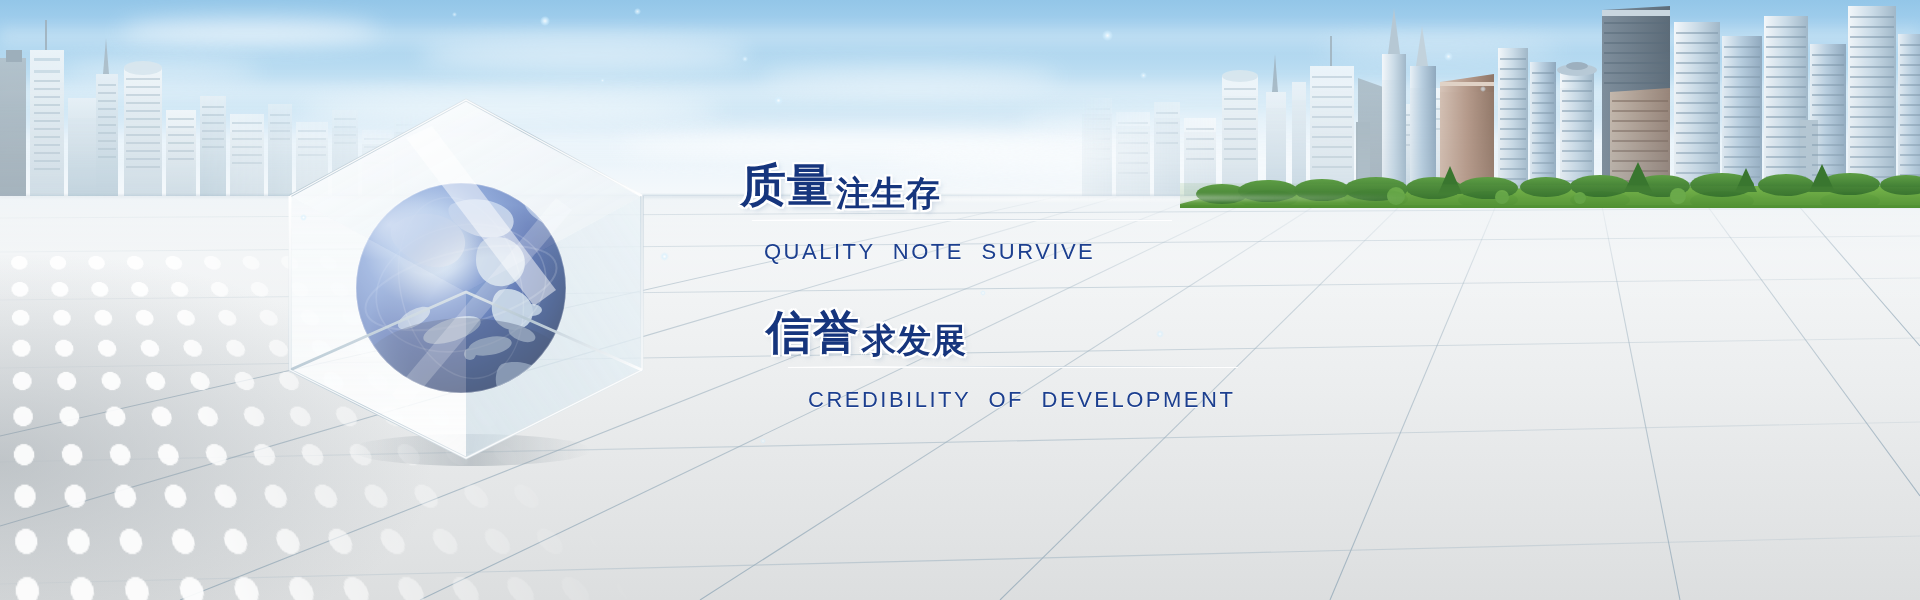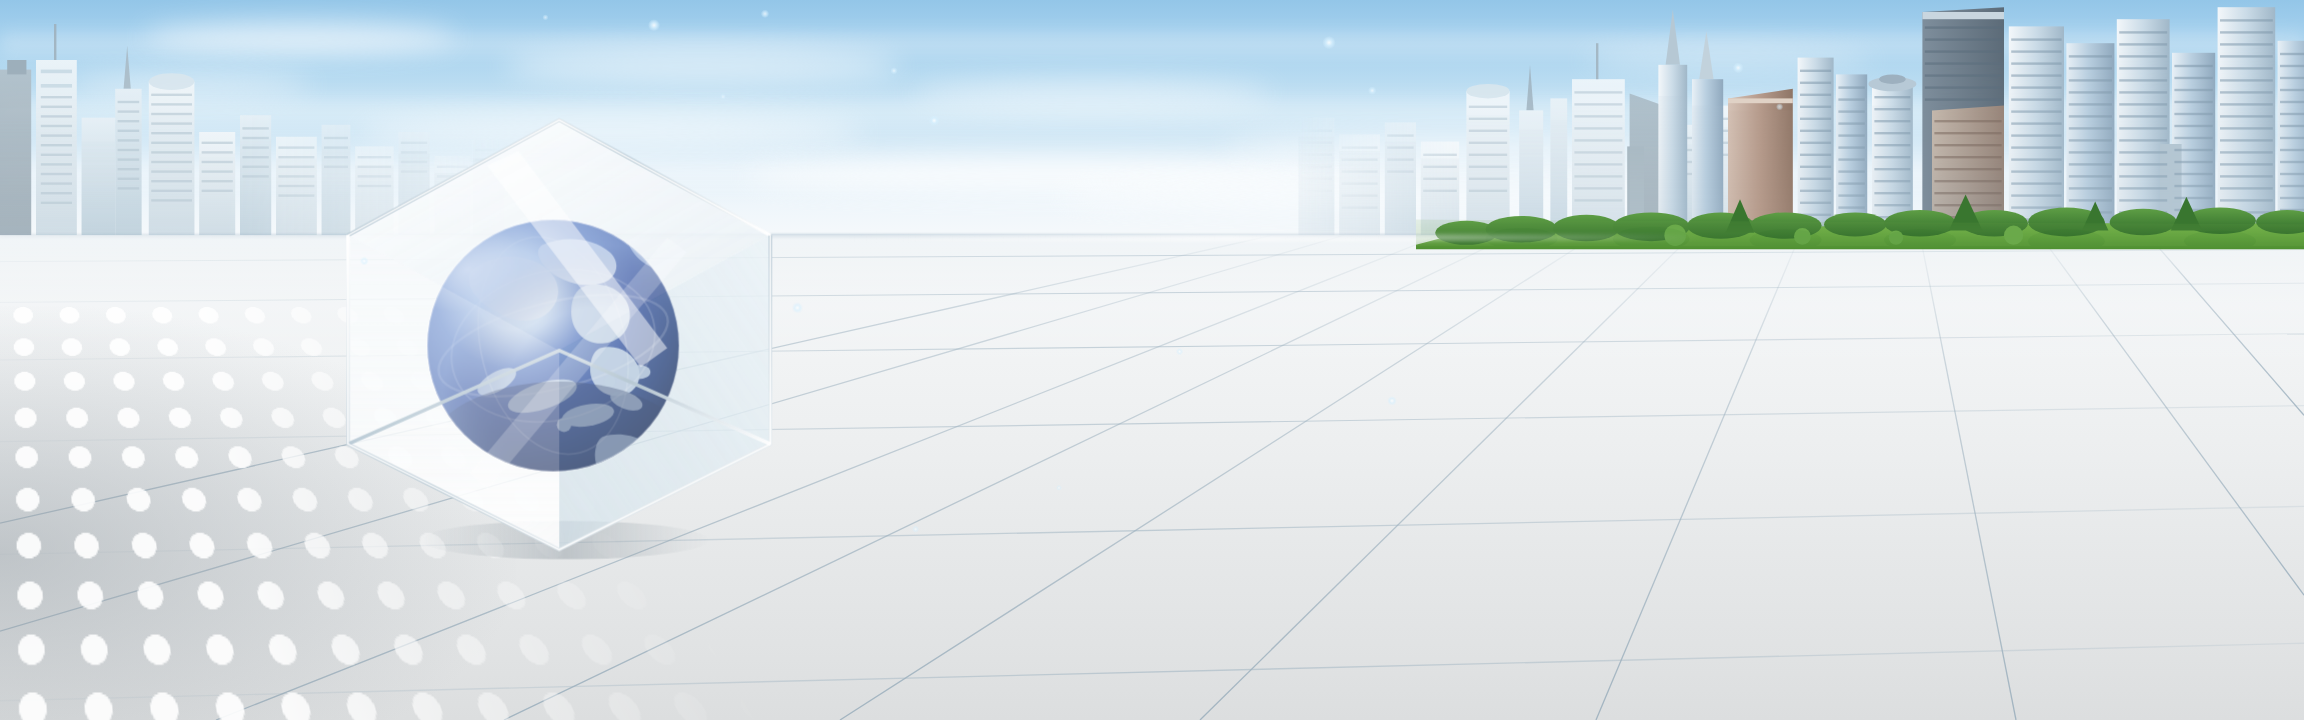--- a/index.html
+++ b/index.html
@@ -939,14 +939,33 @@
   <div class="spark" style="left:1444px;top:52px;width:9px;height:9px;opacity:.75"></div>
   <div class="spark" style="left:1480px;top:86px;width:6px;height:6px;opacity:.6"></div>
   <div class="spark" style="left:1156px;top:330px;width:8px;height:8px;opacity:.7"></div>
   <div class="spark" style="left:980px;top:290px;width:6px;height:6px;opacity:.6"></div>
   <div class="spark" style="left:760px;top:438px;width:6px;height:6px;opacity:.55"></div>
   <div class="spark" style="left:880px;top:404px;width:5px;height:5px;opacity:.5"></div>
   <div class="spark" style="left:300px;top:214px;width:7px;height:7px;opacity:.7"></div>
   <div class="spark" style="left:660px;top:252px;width:9px;height:9px;opacity:.75"></div>
   <div class="spark" style="left:452px;top:12px;width:5px;height:5px;opacity:.55"></div>
 
+  <div class="copy">
+
+    <div class="block-1">
+      <div class="line-cn">
+        <span class="cn-big">质量</span><span class="cn-small">注生存</span>
+      </div>
+      <div class="rule"></div>
+      <div class="line-en">QUALITY  NOTE  SURVIVE</div>
+    </div>
+
+    <div class="block-2">
+      <div class="line-cn">
+        <span class="cn-big">信誉</span><span class="cn-small">求发展</span>
+      </div>
+      <div class="rule"></div>
+      <div class="line-en">CREDIBILITY  OF  DEVELOPMENT</div>
+    </div>
+
+  </div>
 
 </div>
 
 </body></html>

